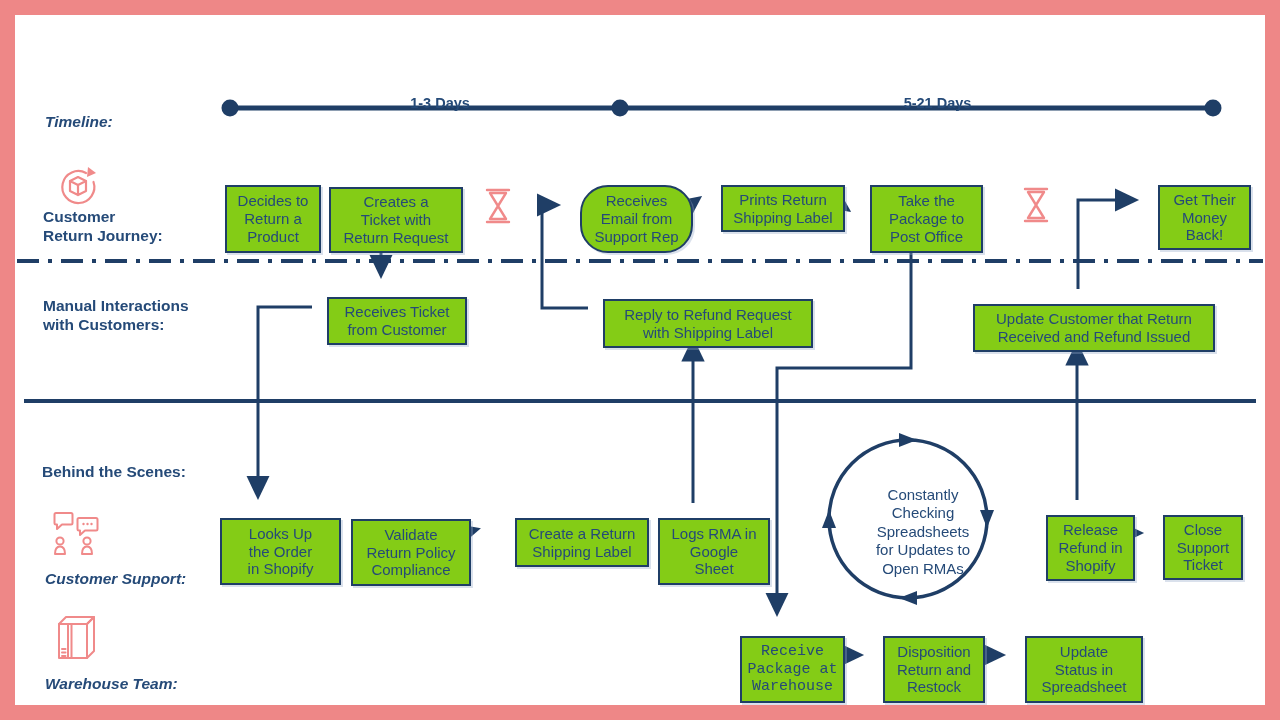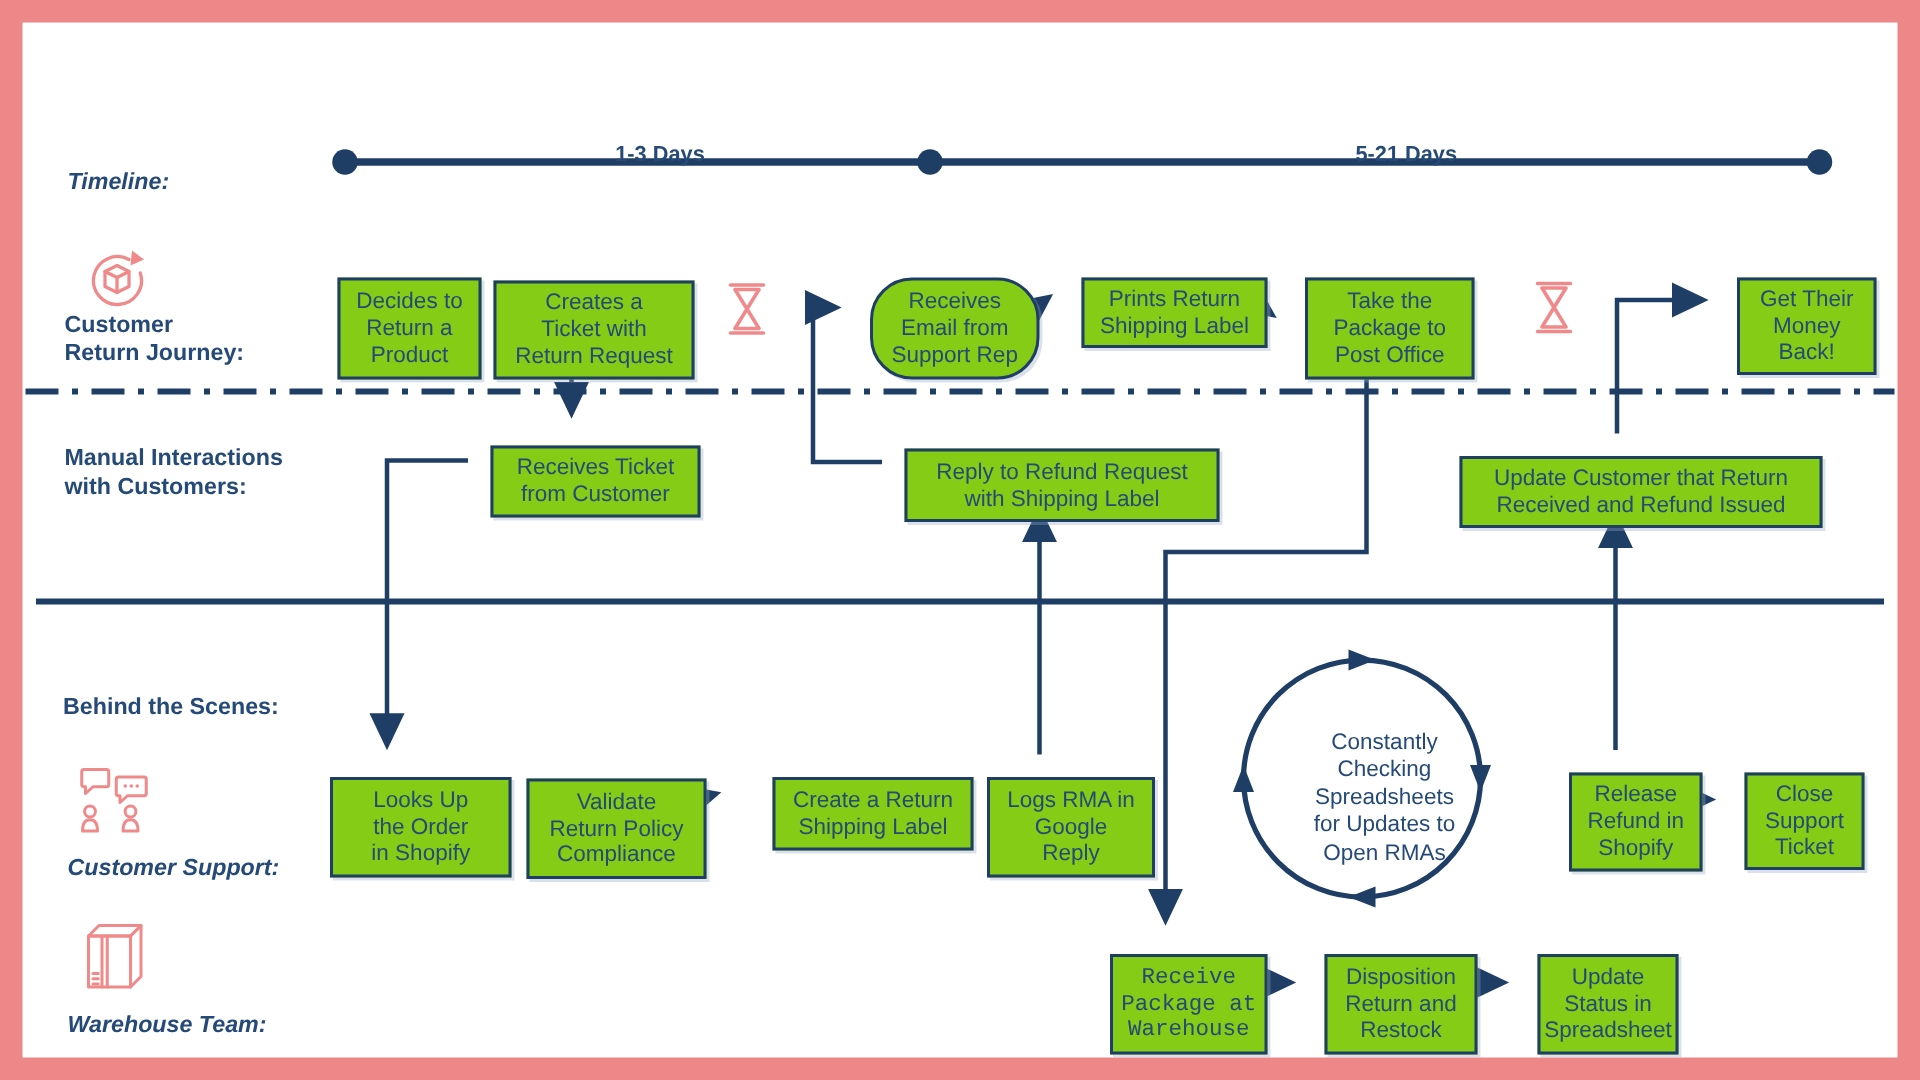--- a/index.html
+++ b/index.html
@@ -212,36 +212,36 @@
   <div class="node" style="left:205px; top:503px; width:121px; height:67px;">Looks Up
 the Order
 in Shopify</div>
   <div class="node" style="left:336px; top:504px; width:120px; height:67px;">Validate
 Return Policy
 Compliance</div>
   <div class="node" style="left:483px; top:503px; width:134px; height:49px;margin-left:17px;">Create a Return
 Shipping Label</div>
   <div class="node" style="left:643px; top:503px; width:112px; height:67px;">Logs RMA in
 Google
-Reply</div>
+Sheet</div>
   <div class="loop-text">Constantly
 Checking
 Spreadsheets
 for Updates to
 Open RMAs</div>
   <div class="node" style="left:1031px; top:500px; width:89px; height:66px;">Release
 Refund in
 Shopify</div>
   <div class="node" style="left:1148px; top:500px; width:80px; height:65px;">Close
 Support
 Ticket</div>
 
   <div class="node" style="left:725px; top:621px; width:105px; height:67px;font-family:Liberation Mono, monospace;">Receive
 Package at
 Warehouse</div>
   <div class="node" style="left:868px; top:621px; width:102px; height:67px;">Disposition
 Return and
 Restock</div>
-  <div class="node" style="left:1010px; top:621px; width:94px; height:67px;">Update
+  <div class="node" style="left:1010px; top:621px; width:118px; height:67px;">Update
 Status in
 Spreadsheet</div>
 
 </div>
 
 </body></html>

